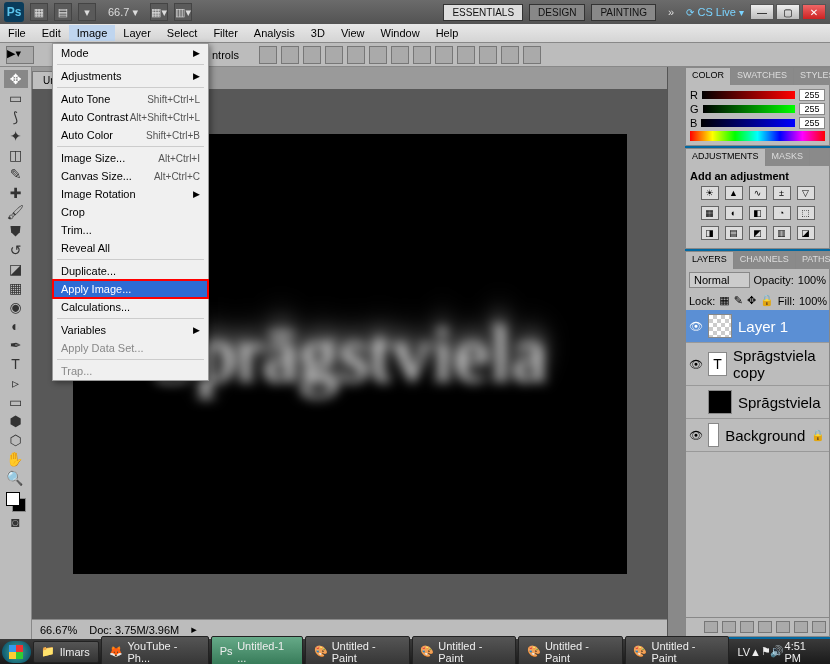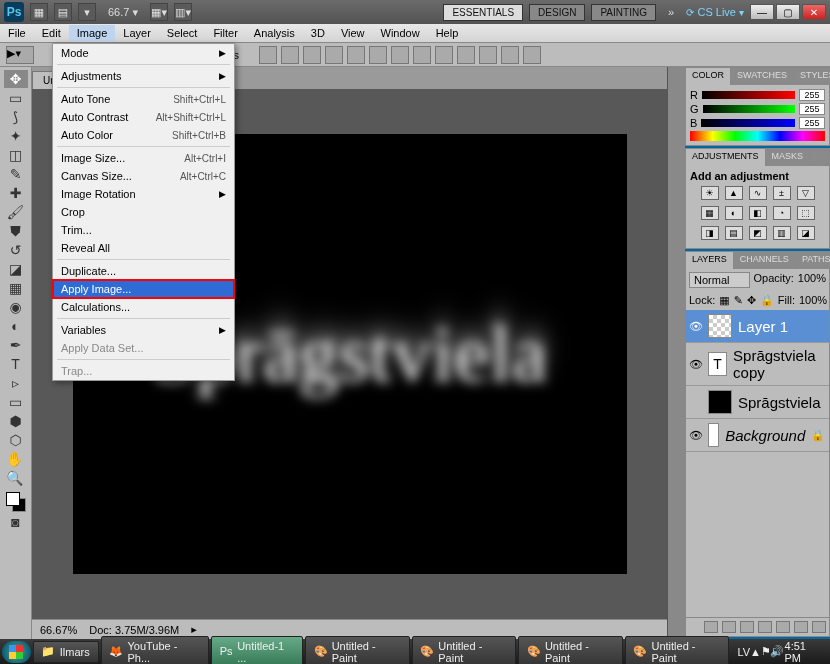--- a/index.html
+++ b/index.html
@@ -34,21 +34,21 @@
 .sw-bg{width:14px;height:14px;background:#000;border:1px solid #888;margin-top:-8px;margin-left:6px}
 
 .canvas-area{flex:1;background:#6e6e6e;display:flex;flex-direction:column;overflow:hidden}
 .doc-tab{height:22px;background:#9a9a9a;display:flex;align-items:flex-end;position:relative}
 .tab{background:#bfbfbf;padding:3px 10px;border:1px solid #777;border-bottom:none;font-size:10px}
 .canvas-bg{flex:1;background:#585858;position:relative;display:flex;align-items:center;justify-content:center;overflow:hidden}
 .image-canvas{width:554px;height:440px;background:#000;display:flex;align-items:center;justify-content:center}
 .main-text{color:#e8e8e8;font-size:80px;font-family:"Times New Roman",serif;filter:blur(6px);text-shadow:0 -10px 15px rgba(255,255,255,.5),0 -20px 25px rgba(255,255,255,.3)}
 .status{height:20px;background:#bcbcbc;border-top:1px solid #888;display:flex;align-items:center;gap:12px;padding:0 8px;font-size:10px}
 
-.dropdown{position:absolute;left:52px;top:43px;width:183px;background:#f0f0f0;border:1px solid #999;box-shadow:2px 2px 6px rgba(0,0,0,.4);z-index:100}
+.dropdown{position:absolute;left:52px;top:43px;width:157px;background:#f0f0f0;border:1px solid #999;box-shadow:2px 2px 6px rgba(0,0,0,.4);z-index:100}
 .dd-item{padding:3px 8px;display:flex;justify-content:space-between;align-items:center;color:#000;font-size:11px}
 .dd-item.disabled{color:#888}
 .dd-item.sel{background:#2e6bd4;color:#fff}
 .dd-item.hl{outline:2px solid red;outline-offset:-1px}
 .dd-sep{height:1px;background:#ccc;margin:2px 4px}
 .dd-arrow{font-size:9px}
 .dd-short{font-size:10px;color:#555}
 
 .panels{width:145px;background:#0369a1;display:flex;flex-direction:column}
 .p-strip{width:18px;background:#898989;border-left:1px solid #555}
@@ -64,32 +64,32 @@
 .c-bar.g{background:linear-gradient(90deg,#000,#0f0)}
 .c-bar.b{background:linear-gradient(90deg,#000,#00f)}
 .c-val{width:26px;background:#fff;border:1px solid #888;text-align:center;font-size:9px}
 .hue-strip{height:10px;background:linear-gradient(90deg,red,yellow,lime,cyan,blue,magenta,red);margin-top:2px}
 .adj-icons{display:flex;flex-wrap:wrap;gap:6px;justify-content:center;padding:4px 0}
 .adj-ico{width:18px;height:14px;border:1px solid #666;background:#ddd;font-size:9px;display:flex;align-items:center;justify-content:center}
 .presets{display:flex;flex-direction:column}
 .preset{padding:2px 6px;border-top:1px solid #999;font-size:9px;background:#d0d0d0;display:flex;align-items:center;gap:3px}
 .preset::before{content:"▸";font-size:8px}
 .layers-panel{flex:1;display:flex;flex-direction:column}
-.l-ctrl{display:flex;gap:4px;padding:3px;font-size:9px;align-items:flex-start}
+.l-ctrl{display:flex;gap:4px;padding:3px;font-size:9px;align-items:center}
 .l-sel{background:#ccc;border:1px solid #888;padding:1px 4px;flex:1}
 .l-list{flex:1;overflow:auto}
 .l-row{display:flex;align-items:center;padding:4px;gap:6px;border-bottom:1px solid #999}
 .l-row.sel{background:#5b8fd4;color:#fff}
 .l-eye{width:12px;height:12px;display:flex;align-items:center;justify-content:center}
 .l-thumb{width:24px;height:24px;background:#fff;border:1px solid #888;display:flex;align-items:center;justify-content:center;font-size:14px}
 .l-thumb.checker{background:repeating-conic-gradient(#ccc 0 25%,#fff 0 50%) 0 0/8px 8px}
 .l-thumb.black{background:#000}
 .l-thumb.white{background:#fff}
 .l-name{font-size:15px}
-.l-row.bg .l-name{font-style:italic}
+.l-row.bg .l-name{}
 .l-foot{display:flex;justify-content:flex-end;gap:4px;padding:3px;border-top:1px solid #888}
 .l-fi{width:14px;height:12px;background:#aaa;border:1px solid #777}
 
 .taskbar{position:absolute;bottom:0;left:0;right:0;height:25px;background:linear-gradient(#3a3a3a,#1a1a1a);display:flex;align-items:center;gap:2px;padding:0 2px}
 .start{width:30px;height:22px;background:radial-gradient(circle,#4a9,#046);border-radius:11px;display:flex;align-items:center;justify-content:center}
 .start-orb{width:14px;height:14px;background:conic-gradient(#e33 0 25%,#3c3 0 50%,#fc3 0 75%,#39e 0)}
 .tb-item{background:linear-gradient(#555,#333);border:1px solid #222;padding:3px 8px;color:#eee;font-size:10px;display:flex;align-items:center;gap:4px;border-radius:2px}
 .tb-item.active{background:linear-gradient(#6a8,#375)}
 .tray{margin-left:auto;display:flex;align-items:center;color:#eee;font-size:9px;padding:0 6px}
 .tb-ico{width:14px;height:14px}

